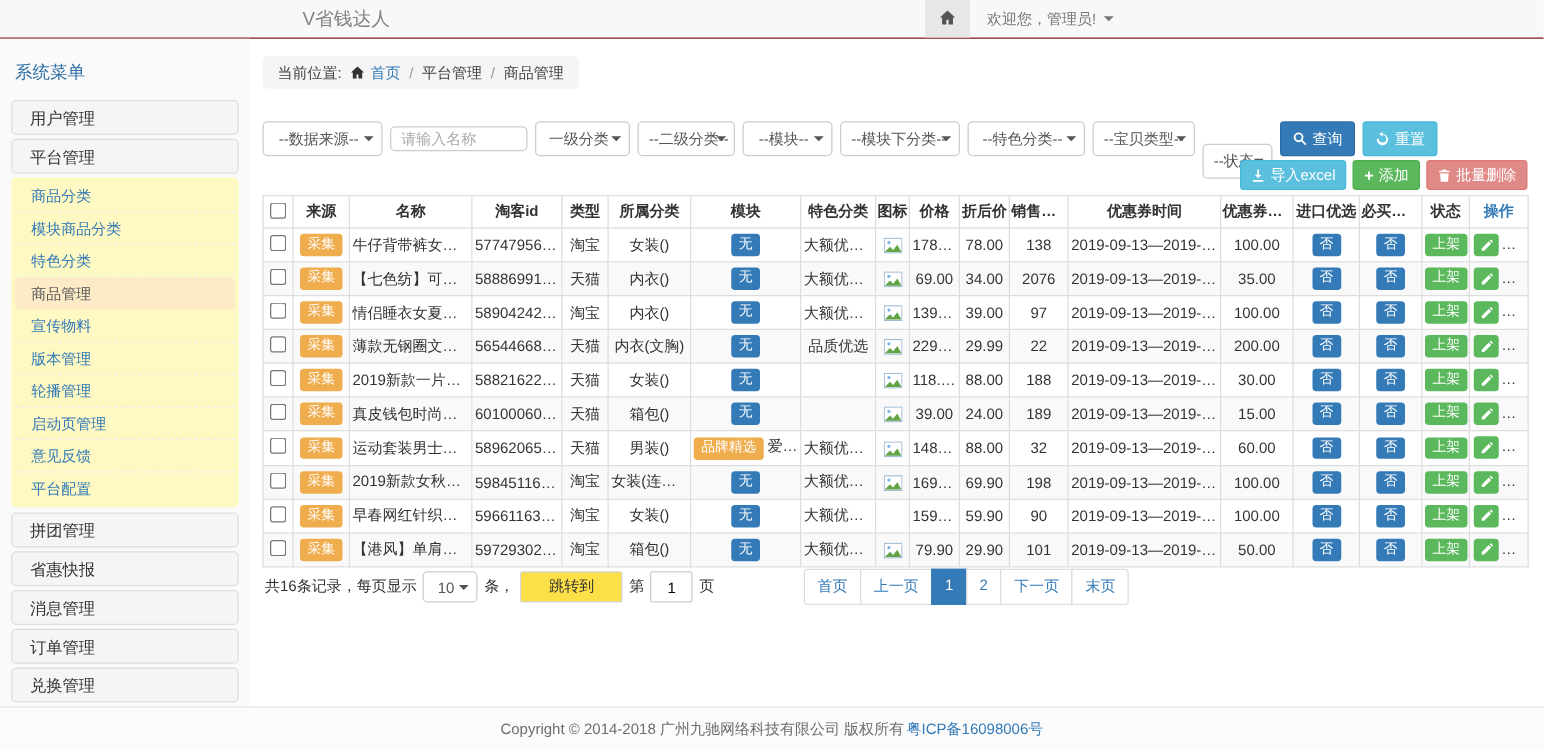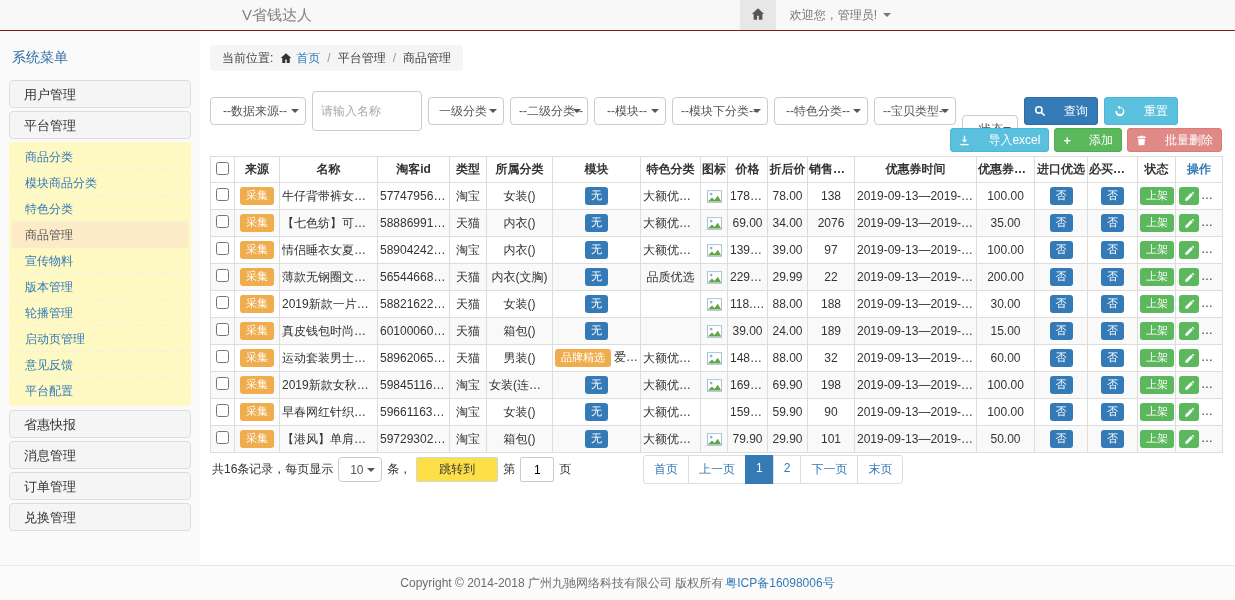--- a/index.html
+++ b/index.html
@@ -28,23 +28,23 @@
   .breadcrumb a{color:#337ab7;text-decoration:none;cursor:pointer}
   .breadcrumb .sep{color:#999}
   .bc-home{display:inline-flex;margin-right:-3px}
 
   
   .filter-bar{position:absolute;left:210px;top:79px;right:10px;display:flex;gap:6px;align-items:center}
   .slot{display:contents}
   .sel{position:relative;height:28px;background:#fff;border:1px solid #ccc;border-radius:4px;display:inline-flex;align-items:center;justify-content:center;color:#555;cursor:pointer;flex-shrink:0}
   .sel .sel-label{padding:0 14px 0 8px;white-space:nowrap;overflow:hidden}
   .sel .caret{position:absolute;right:6px;border-top-color:#555}
-  .txt{height:40px;width:110px;border:1px solid #ccc;border-radius:4px;padding:0 8px;font-size:12px;color:#333}
+  .txt{height:20px;width:110px;border:1px solid #ccc;border-radius:4px;padding:0 8px;font-size:12px;color:#333}
   .txt::placeholder{color:#aaa}
-  .btn{display:inline-flex;align-items:center;gap:18px;padding:4px 9px;border-radius:3px;border:1px solid transparent;color:#fff;font-size:12px;cursor:pointer;white-space:nowrap;height:28px}
+  .btn{display:inline-flex;align-items:center;gap:4px;padding:4px 9px;border-radius:3px;border:1px solid transparent;color:#fff;font-size:12px;cursor:pointer;white-space:nowrap;height:28px}
   .btn .ic{display:inline-flex;align-items:center}
   .btn-primary{background:#337ab7;border-color:#2e6da4}
   .btn-info{background:#5bc0de;border-color:#46b8da}
   .btn-success{background:#5cb85c;border-color:#4cae4c}
   .btn-danger-soft{background:#e08a87;border-color:#db7a77}
   .plus{font-weight:bold;font-size:13px}
 
   
   .toolbar{position:absolute;top:128px;right:13px;display:flex;gap:5px}
   .toolbar .btn{height:24px;padding:2px 8px}
@@ -110,20 +110,21 @@
       <div class="subitem">特色分类</div>
       <div class="subitem active">商品管理</div>
       <div class="subitem">宣传物料</div>
       <div class="subitem">版本管理</div>
       <div class="subitem">轮播管理</div>
       <div class="subitem">启动页管理</div>
       <div class="subitem">意见反馈</div>
       <div class="subitem">平台配置</div>
     </div>
   <div>
+      <div class="acc-header">拼团管理</div>
       <div class="acc-header">省惠快报</div>
       <div class="acc-header">消息管理</div>
       <div class="acc-header">订单管理</div>
       <div class="acc-header">兑换管理</div>
     </div>
 </div>
 
 <div class="breadcrumb">
   <span>当前位置:</span>
   <span class="bc-home">

